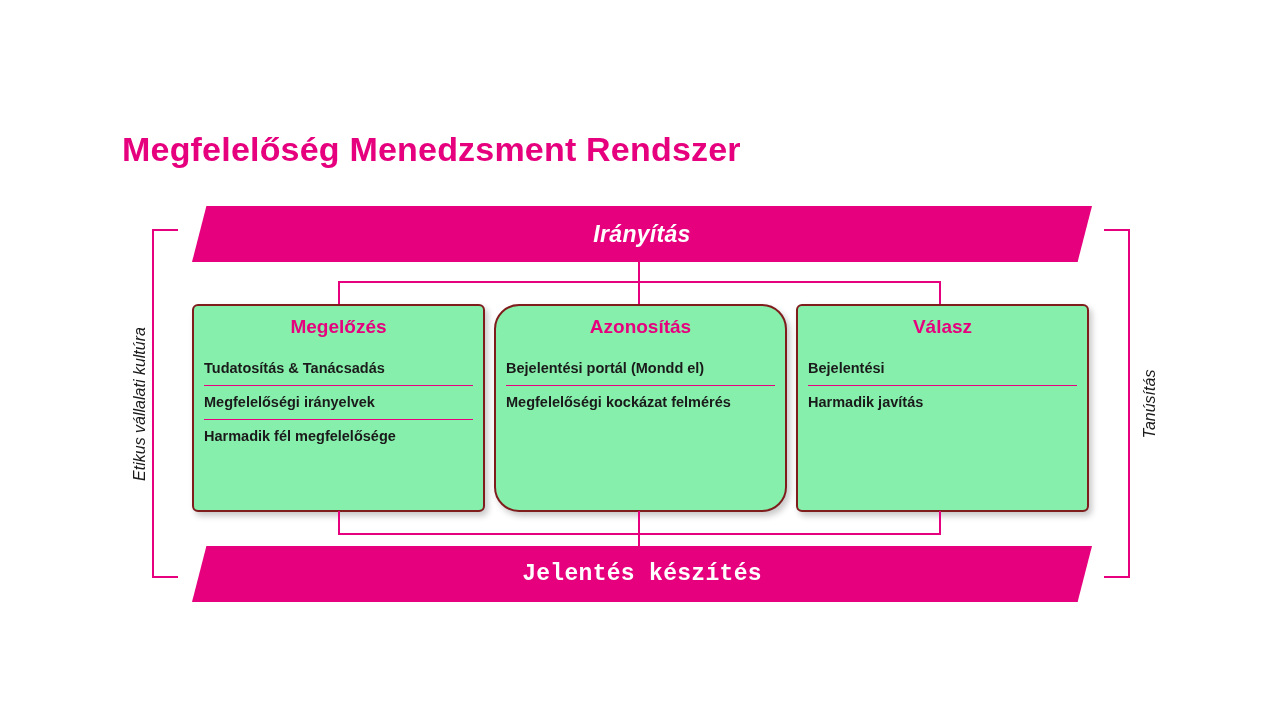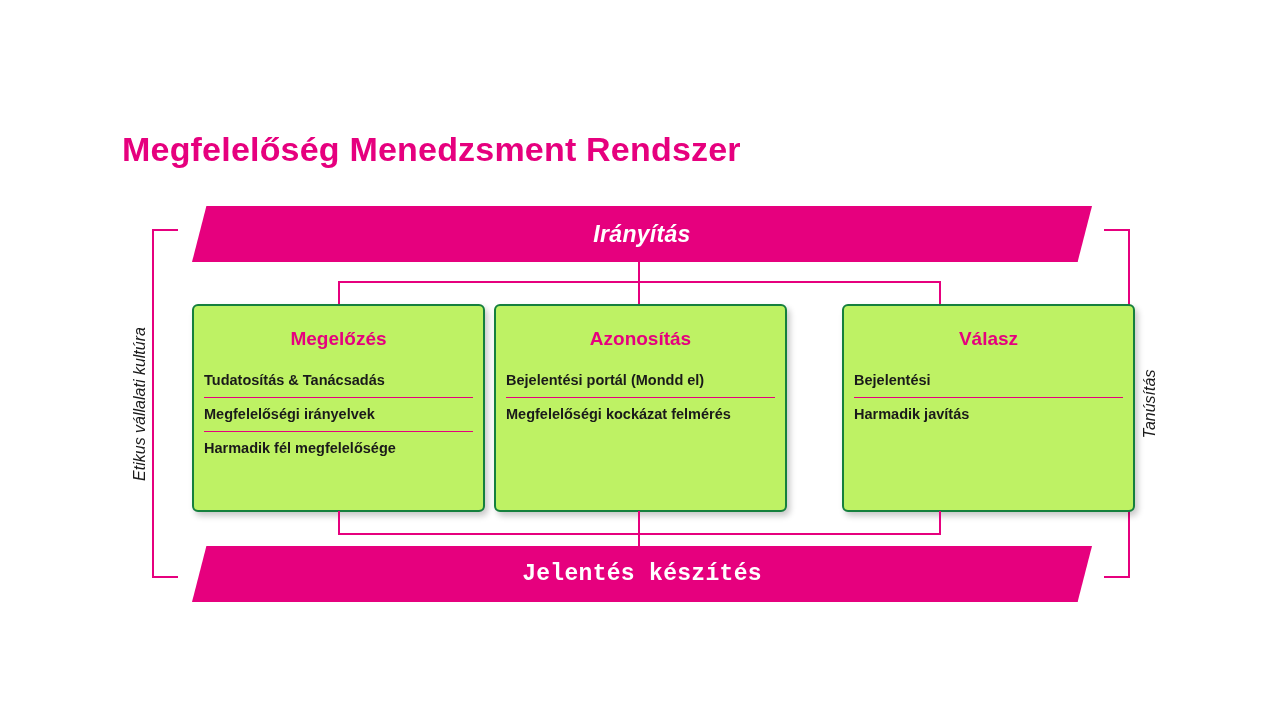--- a/index.html
+++ b/index.html
@@ -100,30 +100,30 @@
     position: absolute;
     background: #e6007e;
   }
 
   
   .card {
     position: absolute;
     top: 304px;
     width: 293px;
     height: 208px;
-    background: #bef264;
-    border: 2px solid #15803d;
+    background: #86efac;
+    border: 2px solid #7f1d1d;
     border-radius: 6px;
     box-shadow: 3px 4px 6px rgba(0,0,0,0.22);
     box-sizing: border-box;
-    padding-top: 22px;
+    padding-top: 10px;
   }
   .card-1 { left: 192px; }
-  .card-2 { left: 494px; }
-  .card-3 { left: 796px; margin-left: 46px; }
+  .card-2 { left: 494px; border-radius: 25px; }
+  .card-3 { left: 796px; }
 
   .card-title {
     font-size: 19px;
     font-weight: bold;
     color: #e6007e;
     text-align: center;
     margin-bottom: 14px;
   }
   .card-items {
     padding: 0 10px;

